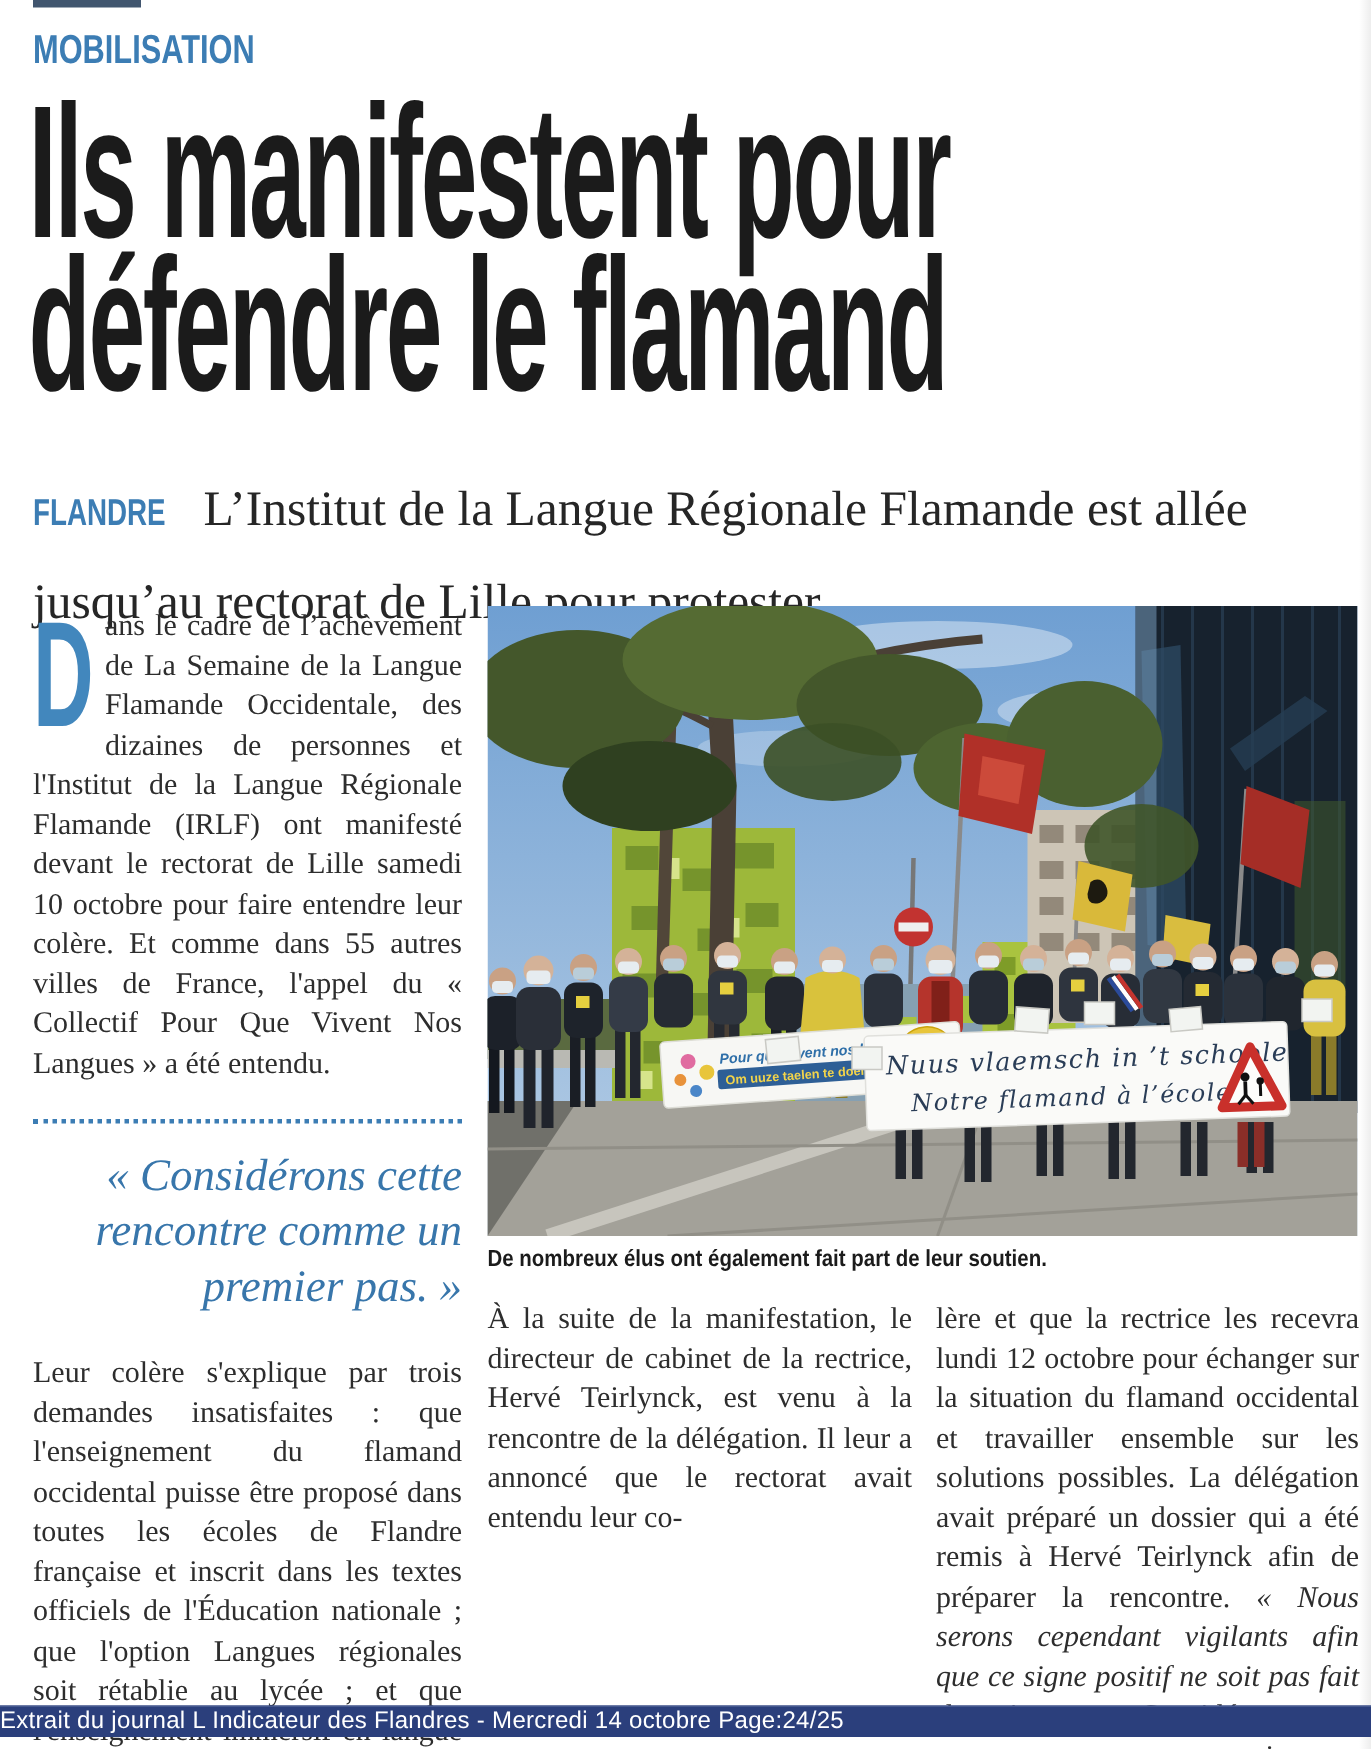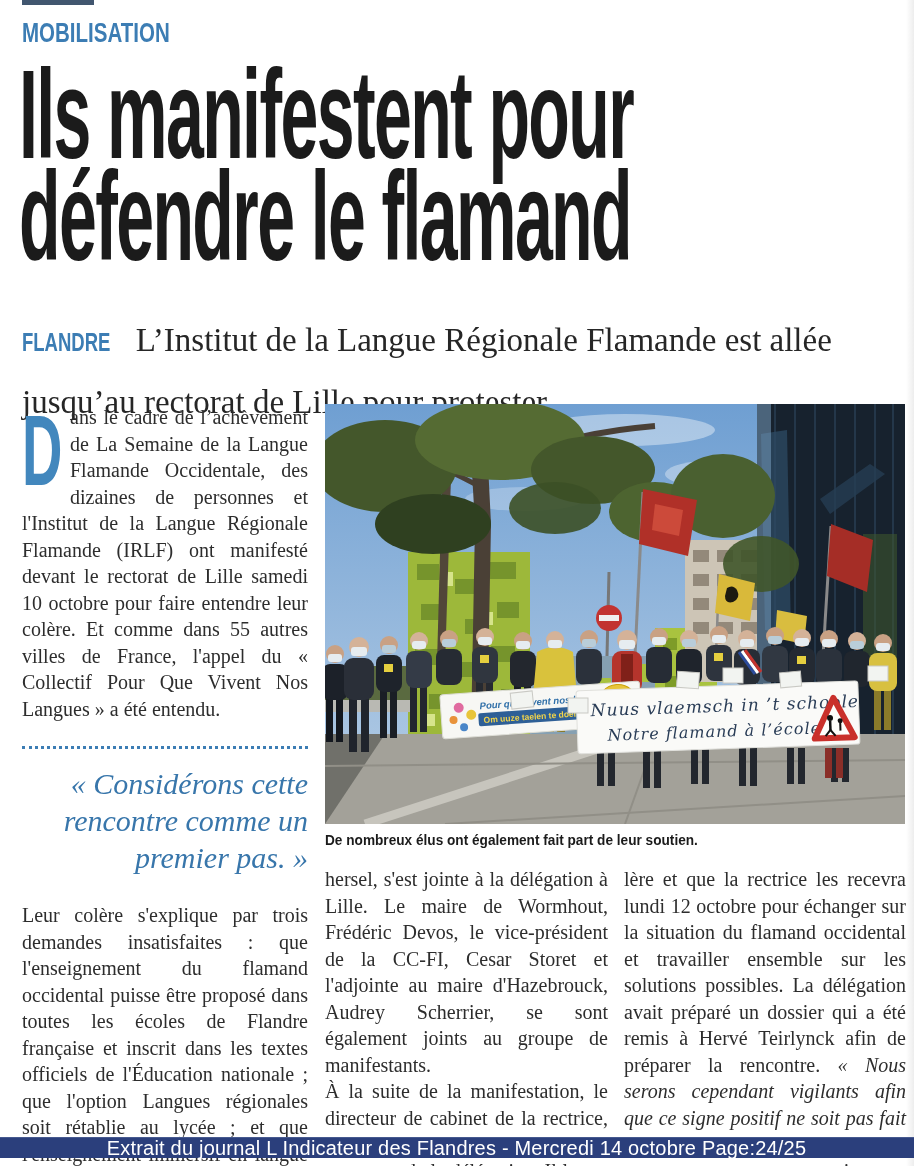--- a/index.html
+++ b/index.html
@@ -49,22 +49,22 @@
   .para2{ margin-top:26px; }
   .photo{ position:absolute; left:325px; top:404px; width:580px; height:420px; }
   .caption{
     position:absolute; left:325px; top:831px; width:580px;
     font-family:"Liberation Sans", sans-serif; font-weight:bold; font-size:15.5px; color:#1b1b1b;
     transform:scaleX(.88); transform-origin:left top; white-space:nowrap;
   }
   .footer{
     position:absolute; left:0; top:1137px; width:914px; height:21px; background:#2b3f7c;
     border-top:1px solid #46598f;
-    font-family:"Liberation Sans", sans-serif; font-size:20px; color:#fff;
-    text-align:center; line-height:20px; padding-right:1px; letter-spacing:.2px;
+    font-family:"Liberation Sans", sans-serif; font-size:16px; color:#fff;
+    text-align:left; line-height:20px; padding-right:1px; letter-spacing:.2px;
   }
   .italic{ font-style:italic; }
 </style>
 </head>
 <body>
 
 <div class="page">
   <div class="top-mark"></div>
   <div class="edge-shade"></div>
 
@@ -396,21 +396,20 @@
       <rect x="352" y="268" width="22" height="16" transform="rotate(4 363 276)"></rect>
       <rect x="398" y="264" width="20" height="15"></rect>
       <rect x="455" y="268" width="21" height="15" transform="rotate(-5 465 275)"></rect>
       <rect x="543" y="262" width="20" height="15"></rect>
     </g>
   </svg>
 
   <div class="caption">De nombreux élus ont également fait part de leur soutien.</div>
 
   <div class="col col2">
-    <p>hersel, s'est jointe à la délégation à Lille. Le maire de Wormhout, Frédéric Devos, le vice-président de la CC-FI, Cesar Storet et l'adjointe au maire d'Hazebrouck, Audrey Scherrier, se sont également joints au groupe de manifestants.</p>
     <p>À la suite de la manifestation, le directeur de cabinet de la rectrice, Hervé Teirlynck, est venu à la rencontre de la délégation. Il leur a annoncé que le rectorat avait entendu leur co-</p>
   </div>
 
   <div class="col col3">
     <p><span>lère et que la rectrice les recevra lundi 12 octobre pour échanger sur la situation du flamand occidental et travailler ensemble sur les solutions possibles. La délégation avait préparé un dossier qui a été remis à Hervé Teirlynck afin de préparer la rencontre. </span><span class="italic">« Nous serons cependant vigilants afin que ce signe positif ne soit pas fait de vains mots. Considérons cette rencontre comme un premier pas. Mais attention ! »</span></p>
   </div>
 
   <div class="footer"><span>Extrait du journal L Indicateur des Flandres -  Mercredi 14 octobre Page:24/25</span></div>
 </div>
 

